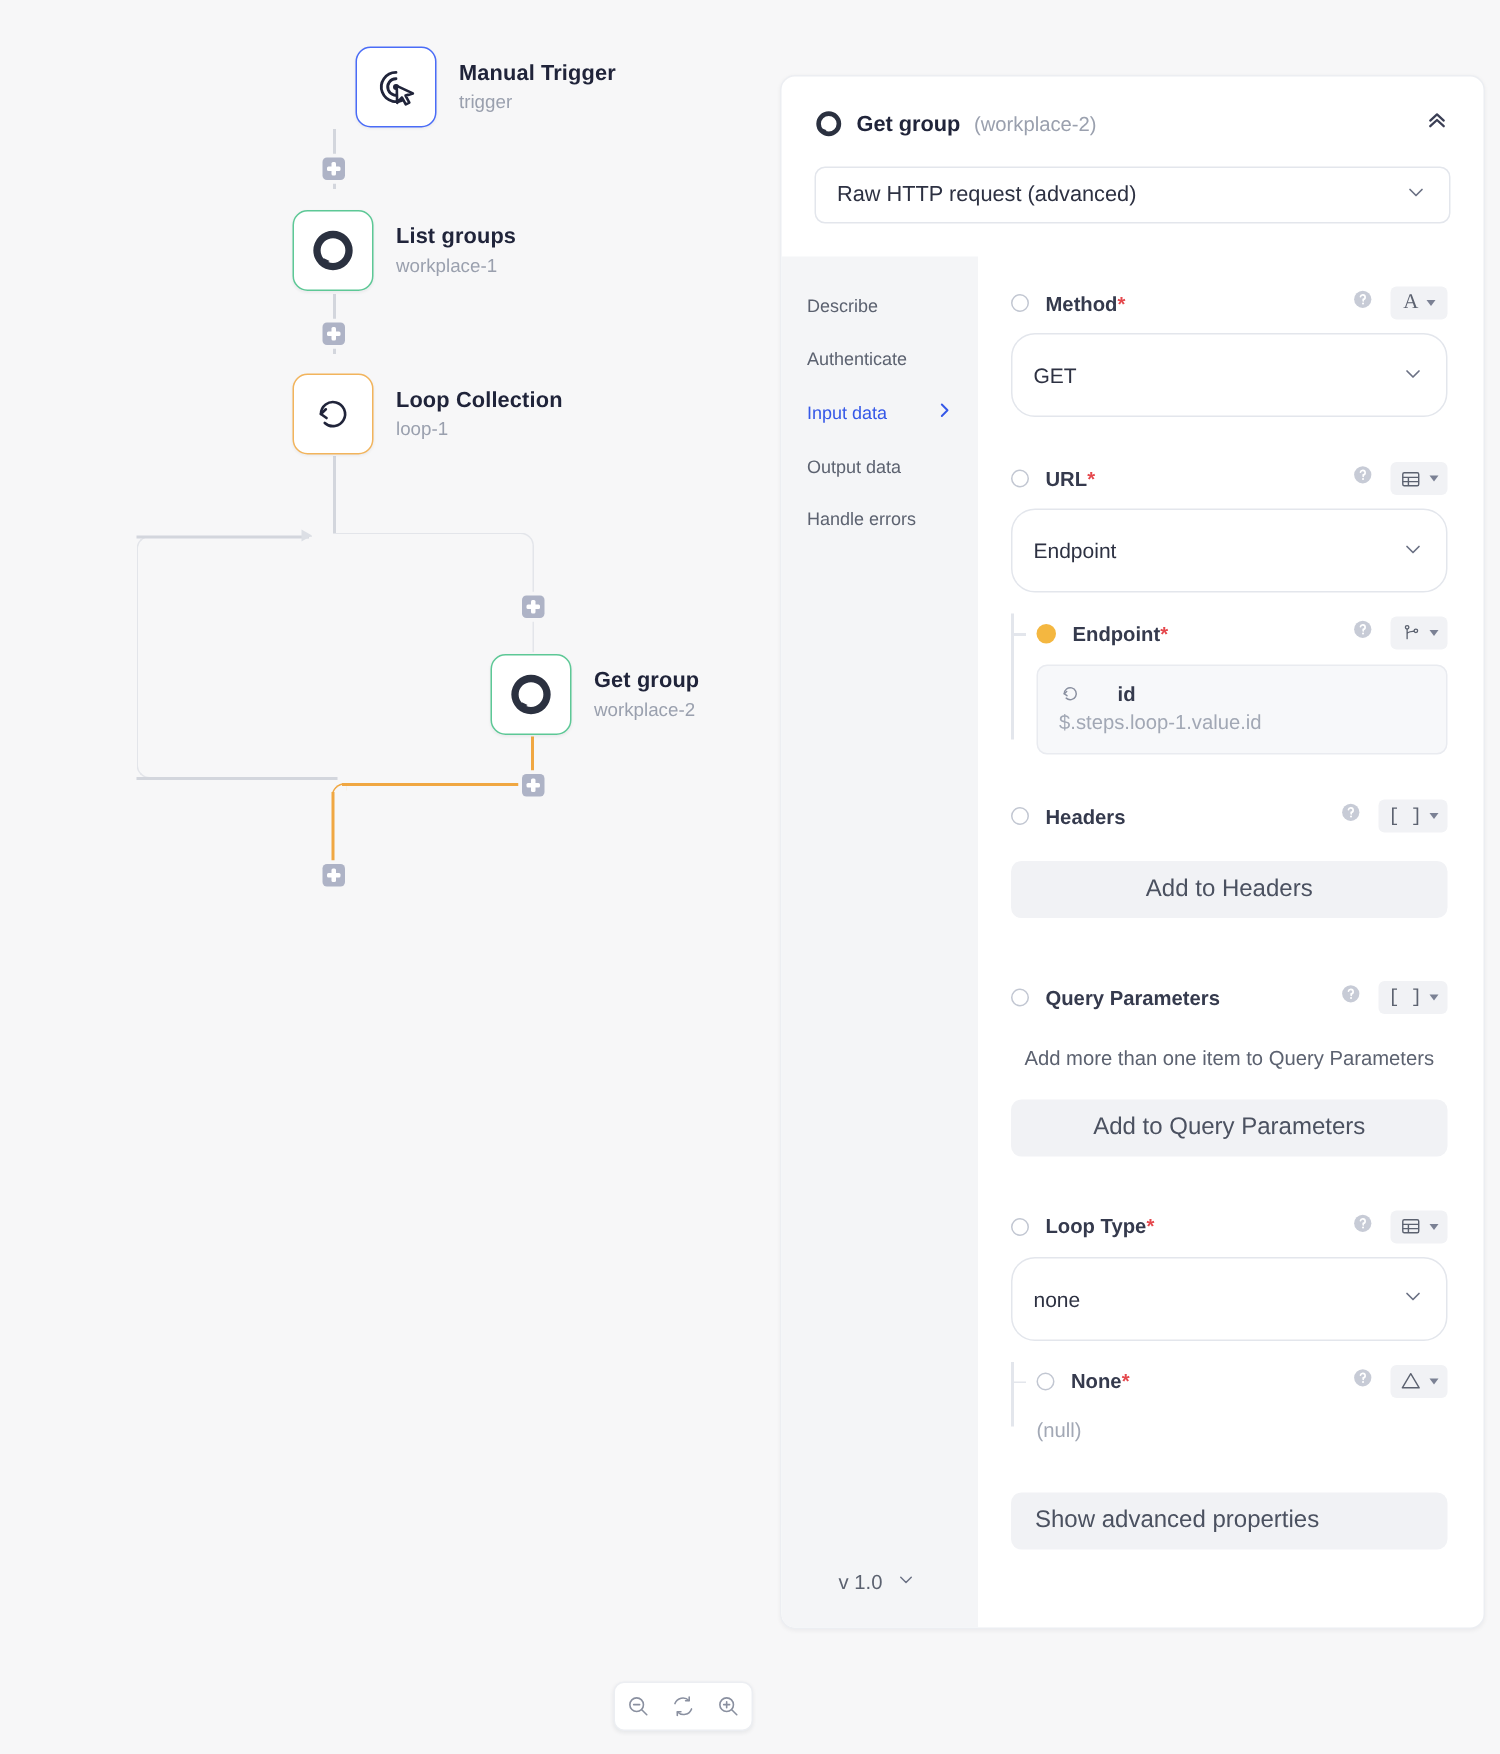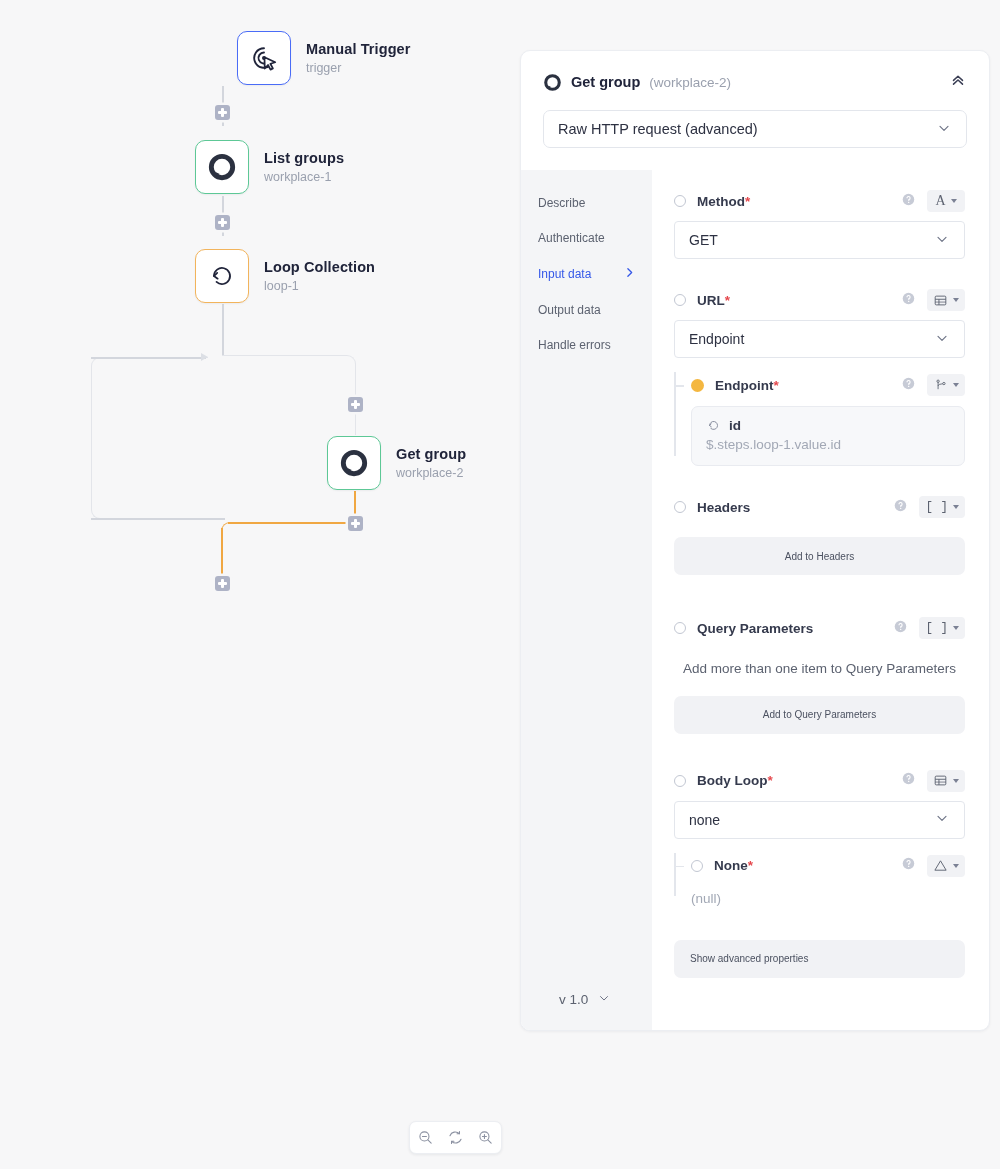--- a/index.html
+++ b/index.html
@@ -131,49 +131,49 @@
     height: 22px; min-width: 38px; padding: 0 6px;
     display: flex; align-items: center; justify-content: center; gap: 5px;
     color: #5c6270; font-size: 13px; cursor: pointer;
   }
   .caret-dn {
     width: 0; height: 0; border-left: 3.5px solid transparent;
     border-right: 3.5px solid transparent; border-top: 4px solid #7b8194;
   }
 
   .input-box {
-    margin-top: 7px; height: 38px; border: 1px solid #e3e6ec; border-radius: 4px;
+    margin-top: 7px; height: 56px; border: 1px solid #e3e6ec; border-radius: 16px;
     background: #fff; display: flex; align-items: center; padding: 0 14px;
     font-size: 14px; color: #2d3142;
   }
   .input-box .chev { margin-left: auto; }
 
   .nested { margin-top: 14px; padding-left: 17px; position: relative; }
   .nested::before {
     content: ""; position: absolute; left: 0; top: 0; bottom: 10px;
     width: 1.5px; background: #e3e6ec;
   }
   .nested::after {
     content: ""; position: absolute; left: 0; top: 13px;
     width: 10px; height: 1.5px; background: #e3e6ec;
   }
   .val-box {
     margin-top: 8px; border: 1px solid #e9ebf0; border-radius: 7px;
     background: #f7f8fa; padding: 11px 14px 13px 14px;
   }
-  .val-row { display: flex; align-items: flex-end; gap: 8px; }
+  .val-row { display: flex; align-items: flex-end; gap: 24px; }
   .val-key { font-size: 13.5px; font-weight: bold; color: #353a4d; }
   .val-path { font-size: 13.5px; color: #a2a8b5; margin-top: 4px; }
   .null-text { font-size: 13.5px; color: #a2a8b5; margin-top: 12px; }
 
   .hint { text-align: center; font-size: 13.5px; color: #5c6270; margin: 18px 6px 0 6px; line-height: 1.45; }
   .gbtn {
     margin-top: 17px; height: 38px; background: #f1f2f5; border-radius: 7px;
     display: flex; align-items: center; justify-content: center;
-    font-size: 10px; color: #4b5160; cursor: pointer;
+    font-size: 16px; color: #4b5160; cursor: pointer;
   }
   .gbtn.left { justify-content: flex-start; padding-left: 16px; }
   .sp { height: 22px; }
 
   
   .toolbar {
     position: absolute; left: 409px; top: 1121px; width: 93px; height: 33px;
     background: #fff; border-radius: 7px; border: 1px solid #eceef2;
     box-shadow: 0 1px 3px rgba(16,24,40,.07);
     display: flex; align-items: center; justify-content: space-around;
@@ -467,21 +467,21 @@
             </div>
             <div class="hint">Add more than one item to Query Parameters</div>
             <div class="gbtn">Add to Query Parameters</div>
           </div>
 
           <div class="sp" style="height:28px;"></div>
 
           <div class="field">
             <div class="field-head">
               <span class="radio"></span>
-              <span class="flabel"><span>Body Loop</span><span class="req">*</span></span>
+              <span class="flabel"><span>Loop Type</span><span class="req">*</span></span>
               <span class="fhelp">
                 <svg width="15" height="15" viewBox="0 0 24 24" fill="none">
                   <circle cx="12" cy="12" r="9.2" fill="#c7cbd6"></circle>
                   <path d="M9.6 9.3a2.5 2.5 0 1 1 2.9 2.9v1.5" stroke="#fff" stroke-width="1.8" stroke-linecap="round"></path>
                   <circle cx="12.3" cy="16.6" r="1.1" fill="#fff"></circle>
                 </svg>
               </span>
               <span class="typebtn">
                 <svg width="15" height="15" viewBox="0 0 24 24" fill="none">
                   <rect x="3.5" y="5" width="17" height="14" rx="1.6" stroke="#5c6270" stroke-width="1.5"></rect>

